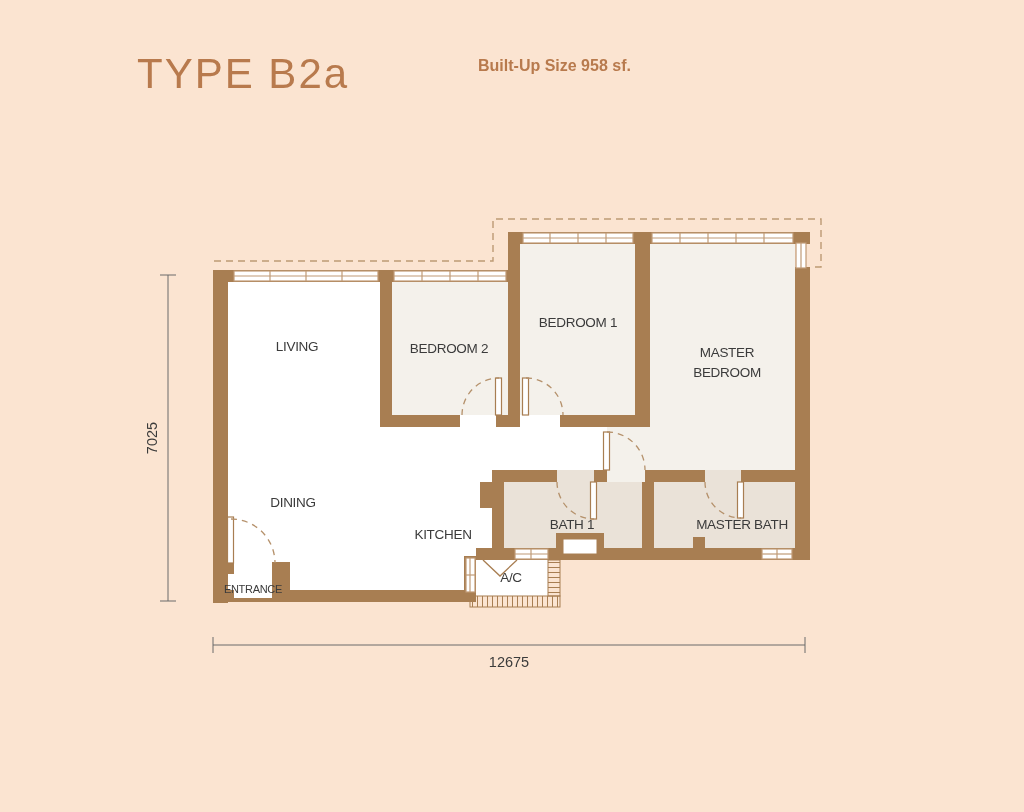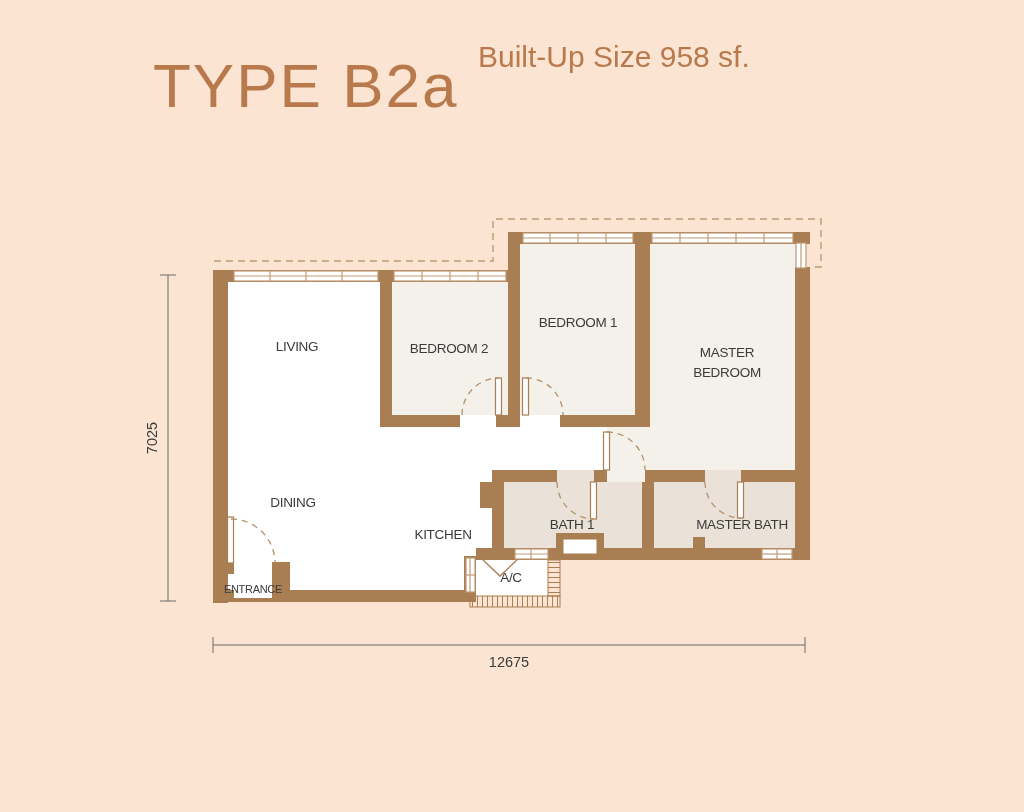--- a/index.html
+++ b/index.html
@@ -4,27 +4,27 @@
 <style>
   html,body{margin:0;padding:0;}
   .page{
     position:relative;
     width:1024px;height:812px;
     background:var(--bg,#fbe4d1);
     overflow:hidden;
     font-family:"Liberation Sans", sans-serif;
   }
   .header-title{
-    position:absolute;left:153px;top:50px;
-    font-size:62px;font-weight:400;letter-spacing:2px;
+    position:absolute;left:137px;top:50px;
+    font-size:42px;font-weight:400;letter-spacing:2px;
     color:var(--accent,#b87a4d);
   }
   .header-sub{
-    position:absolute;left:478px;top:41px;
-    font-size:30px;line-height:31px;font-weight:400;
+    position:absolute;left:478px;top:50px;
+    font-size:16px;line-height:31px;font-weight:700;
     color:var(--accent,#b87a4d);
   }
   svg text{
     font-family:"Liberation Sans", sans-serif;
     fill:var(--label,#3b3b3b);
     font-size:13.5px;
     letter-spacing:-0.3px;
   }
   .room-fill-white{fill:#ffffff;}
   .room-fill-bed{fill:var(--room-light,#f4f1eb);}

